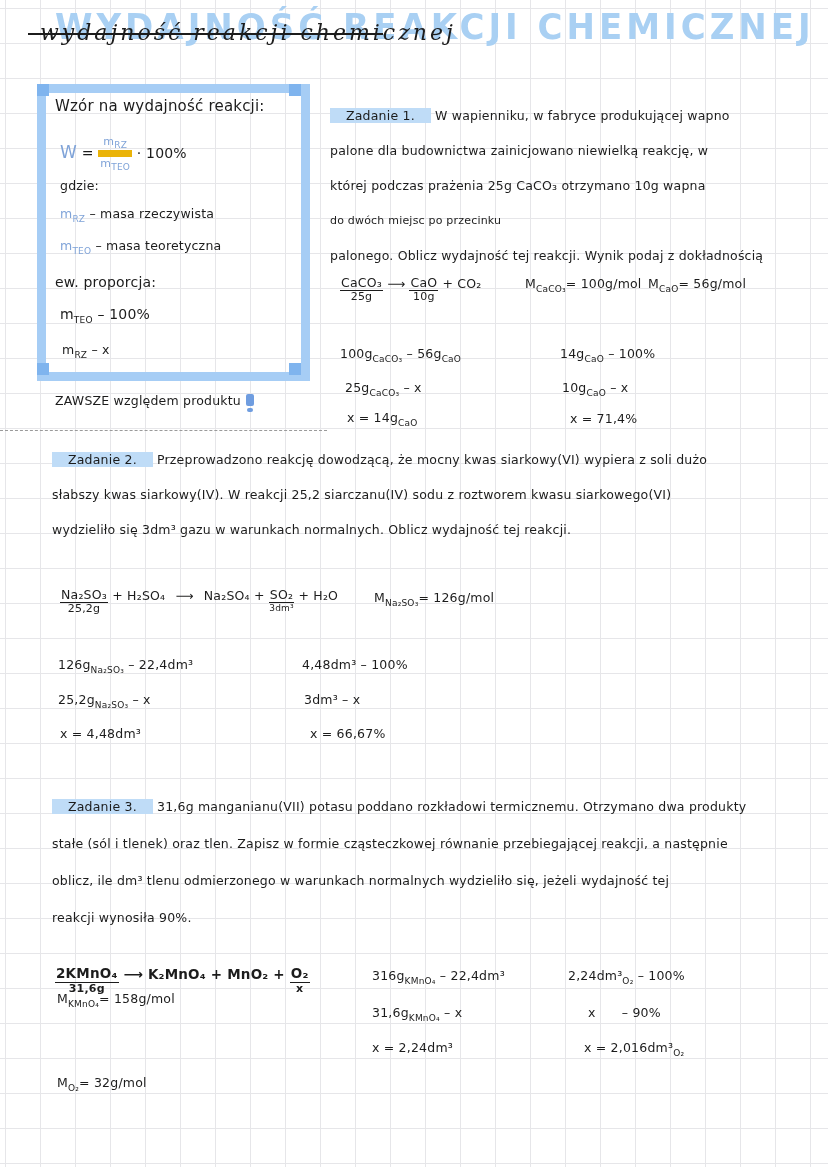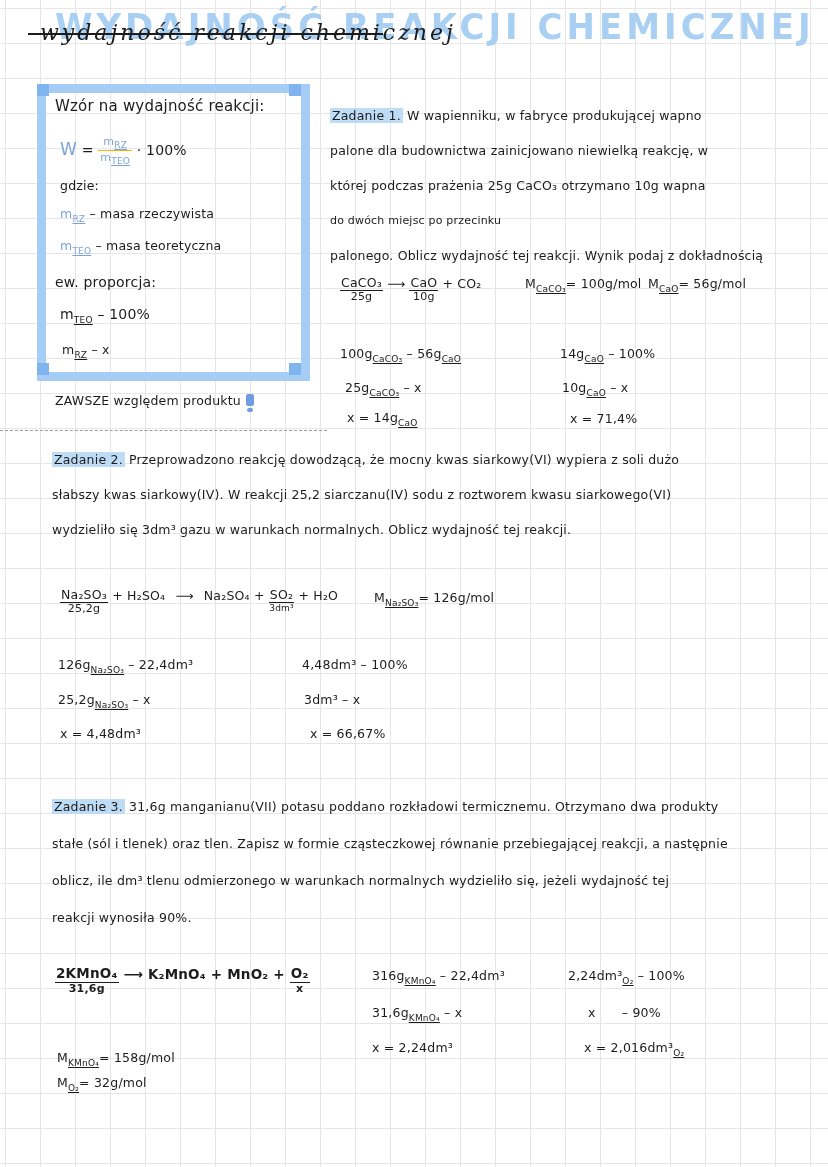--- a/index.html
+++ b/index.html
@@ -11,21 +11,21 @@
       linear-gradient(to bottom, #e6e6e9 1px, transparent 1px);
     background-size: 35px 35px;
     background-position: 5px 8px;
     font-family: "DejaVu Sans", sans-serif;
     color: #1c1c1c;
   }
   .abs { position: absolute; white-space: nowrap; }
   .hw { font-family: "DejaVu Sans", sans-serif; font-size: 14px; letter-spacing: 0.2px; }
   .hw-sm { font-size: 12.5px; }
   .blue { color: #7fa3d8; }
-  sub, sup { font-size: 9px; text-decoration: underline; }
+  sub, sup { font-size: 9px; }
 
   
   .title-bg {
     left: 55px; top: 6px; font-family: "DejaVu Sans", sans-serif; font-weight: bold;
     font-size: 34px; letter-spacing: 4px; color: #a9d0f3; transform: scaleY(1.05);
   }
   .title-fg {
     left: 40px; top: 20px; font-family: "DejaVu Serif", serif; font-style: italic;
     font-size: 22px; letter-spacing: 3px; color: #1c1c1c;
   }
@@ -34,24 +34,24 @@
   
   .box {
     left: 37px; top: 84px; width: 255px; height: 279px;
     border: 9px solid #a6cdf5; background: transparent;
   }
   .box::before, .box::after { content: ""; position: absolute; }
   .corner { position: absolute; width: 12px; height: 12px; background: #7fb4ee; }
 
   .frac { display: inline-block; vertical-align: middle; text-align: center; line-height: 1; }
   .frac .num { display: block; padding: 0 2px; }
-  .frac .den { display: block; border-top: 1px solid #eab308; padding: 1px 2px 0; }
+  .frac .den { display: block; border-top: 7px solid #eab308; padding: 1px 2px 0; }
   .frac.bluefrac .num, .frac.bluefrac .den { color: #7fa3d8; font-size: 11px; }
 
-  .highlight { background: #bfdcf7; padding: 0 2px; text-align: right; }
+  .highlight { background: #bfdcf7; padding: 0 16px; text-align: right; }
 
   .dashed { position: absolute; left: 0; top: 430px; width: 327px; border-top: 1.5px dashed #9a9a9a; }
 
   .eq-frac { display: inline-block; vertical-align: top; text-align: center; line-height: 1.15; }
   .eq-frac .t { display: block; border-bottom: 1px solid #1c1c1c; padding: 0 1px; }
   .eq-frac .b { display: block; font-size: 11px; }
   .eq-frac .b-under { display: block; font-size: 11px; border-top: 1px solid #1c1c1c; }
 
   .excl {
     display: inline-block; width: 8px; height: 12px; background: #6f9de0; border-radius: 2px;
@@ -232,21 +232,21 @@
   <span>K₂MnO₄</span>
   <span>+</span>
   <span>MnO₂</span>
   <span>+</span>
   <span class="eq-frac">
     <span class="t" style="border-bottom:none;">O₂</span>
     <span class="b-under">x</span>
   </span>
 </div>
 
-<div class="abs hw hw-sm" style="left:57px;top:1050px;">
+<div class="abs hw hw-sm" style="left:57px;top:991px;">
   <span>M</span><sub>KMnO₄</sub><span>= 158g/mol</span>
 </div>
 <div class="abs hw hw-sm" style="left:57px;top:1075px;">
   <span>M</span><sub>O₂</sub><span>= 32g/mol</span>
 </div>
 
 <div class="abs hw hw-sm" style="left:372px;top:968px;">
   <span>316g</span><sub>KMnO₄</sub>
   <span>– 22,4dm³</span>
 </div>

